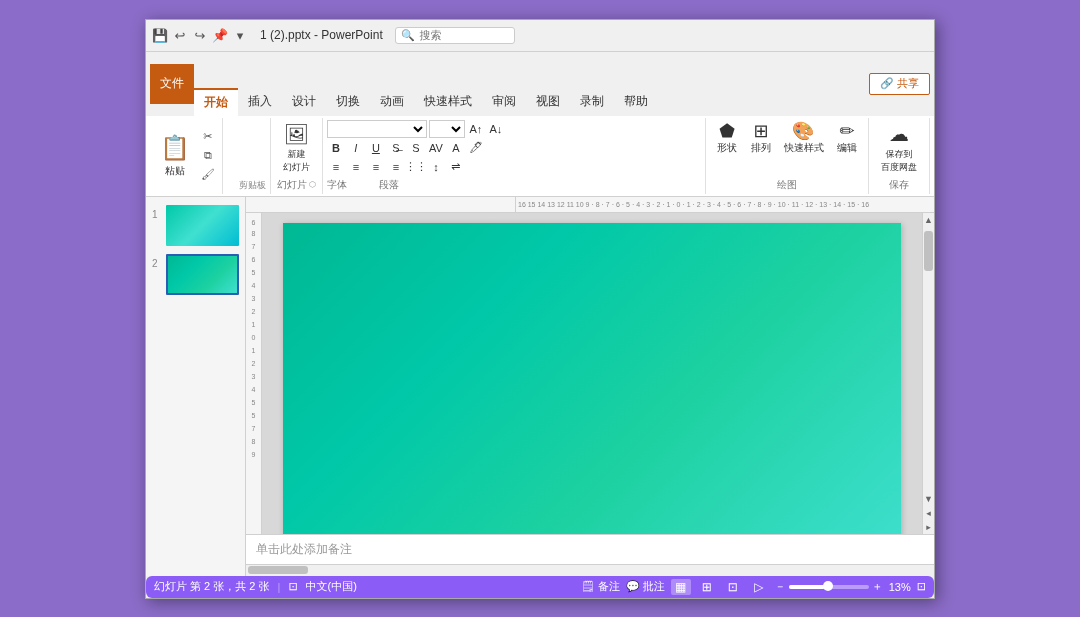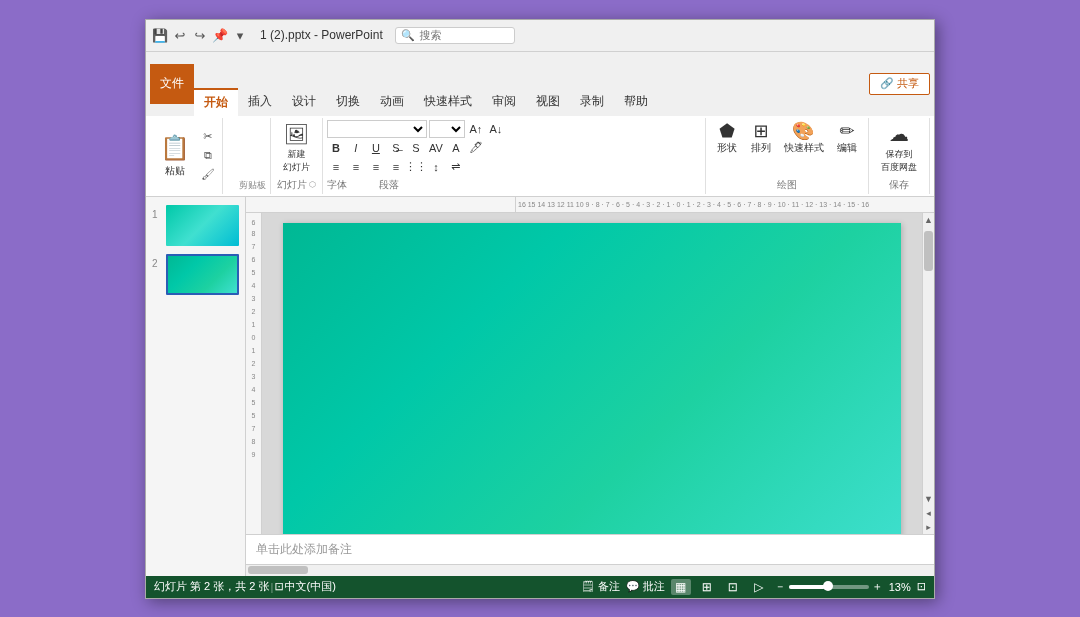--- a/index.html
+++ b/index.html
@@ -449,28 +449,29 @@
       height: 8px;
       width: 60px;
       background: #c0c0c0;
       border-radius: 3px;
       margin: 0 2px;
     }
 
     
     .status-bar {
       height: 22px;
-      background: #14532d;
+      background: #8b5cf6;
       display: flex;
       align-items: center;
       padding: 0 8px;
-      gap: 1px;
+      gap: 8px;
       color: white;
       font-size: 11px;
       flex-shrink: 0;
+      border-radius: 6px;
     }
     .status-item {
       display: flex;
       align-items: center;
       gap: 3px;
     }
     .status-sep {
       color: rgba(255,255,255,0.4);
     }
     .status-right {

